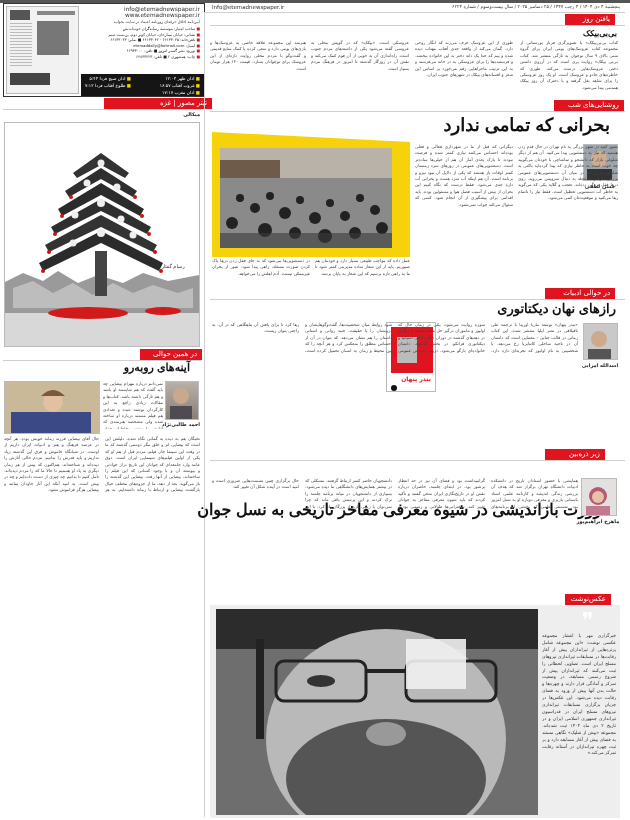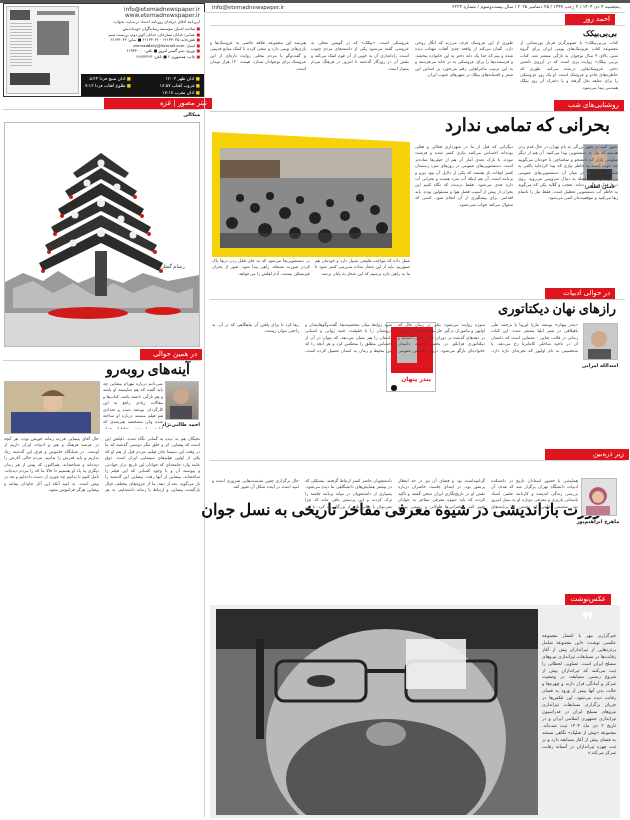--- a/index.html
+++ b/index.html
@@ -3,21 +3,21 @@
 <meta charset="utf-8">
 <style>
   * { box-sizing: border-box; margin: 0; padding: 0; }
   html, body { width: 630px; height: 820px; overflow: hidden; background: #ffffff; }
   body { font-family: "DejaVu Sans", sans-serif; color: #222; position: relative; direction: rtl; }
   .abs { position: absolute; }
   .topline { left: 0; top: 0; width: 630px; height: 3px; background: #555; }
   .label-red { background: #e0141e; color: #fff; font-size: 7px; line-height: 11px; padding: 0 5px; white-space: nowrap; text-align: right; }
   .hr { background: #cfcfcf; height: 1px; }
   .textblock { font-size: 4.3px; line-height: 6.4px; color: #444; text-align: justify; overflow: hidden; }
-  .headline { font-family: Liberation Serif, serif; font-weight: bold; color: #111; white-space: nowrap; }
+  .headline { font-family: Liberation Sans, sans-serif; font-weight: bold; color: #111; white-space: nowrap; }
   .byline { font-size: 5px; font-weight: bold; color: #222; text-align: center; }
   .photo-frame { background: #ddd; border: 1px solid #bbb; overflow: hidden; }
 </style>
 </head>
 <body>
 
 <div class="abs topline"></div>
 
 <div class="abs" style="right:10px; top:4px; font-size:4.6px; color:#333; white-space:nowrap;">پنجشنبه ۴ دی ۱۴۰۴ / ۴ رجب ۱۴۴۷ / ۲۵ دسامبر ۲۰۲۵ / سال بیست‌وسوم / شماره ۶۲۲۴</div>
 <div class="abs" style="left:212px; top:4px; font-size:5.5px; color:#333; direction:ltr;">Info@etemadnewspaper.ir</div>
@@ -105,21 +105,21 @@
       <circle cx="98" cy="110" r="4"></circle>
         <circle cx="130" cy="112" r="3.5"></circle>
         <circle cx="70" cy="120" r="3.5"></circle>
     </g>
     <text x="170" y="145" font-size="5" fill="#333" text-anchor="middle">رسام گفتار</text>
   </svg>
 </div>
 
 <div class="abs label-red" style="left:140px; top:349px; width:62px;">در همین حوالی</div>
 <div class="abs hr" style="left:3px; top:360px; width:198px;"></div>
-<div class="abs headline" style="right:440px; top:361px; font-size:14px;">آینه‌های روبه‌رو</div>
+<div class="abs headline" style="right:440px; top:361px; font-size:11px;">آینه‌های روبه‌رو</div>
 
 <div class="abs photo-frame" style="left:165px; top:381px; width:34px; height:39px; background:linear-gradient(#b7b1a8,#8a7f75);">
   <svg width="34" height="39">
       <circle cx="17" cy="14" r="8" fill="#c9a88d"></circle>
       <rect x="6" y="24" width="22" height="15" fill="#4e4b52"></rect>
     </svg>
 </div>
 <div class="abs byline" style="left:160px; top:421px; width:42px;">احمد طالبی‌نژاد</div>
 <div class="abs textblock" style="left:103px; top:381px; width:60px; height:48px;">نمی‌دانم درباره مهرام بیضایی چه باید گفت که هم شایسته او باشد و هم تازگی داشته باشد. کتاب‌ها و مقالات زیادی راجع به این کارگردان نوشته شده و تعدادی هم فیلم مستند درباره او ساخته شده ولی مشخصه هنرمندی که آثارش را بیشتر مخاطبان جوان دیده‌اند و نمی‌دانند.</div>
 
@@ -128,21 +128,21 @@
     <rect x="0" y="0" width="96" height="53" fill="#c9b998"></rect>
     <rect x="8" y="30" width="80" height="23" fill="#3b4a86"></rect>
     <circle cx="50" cy="20" r="10" fill="#e2c0a0"></circle>
     <path d="M38 14 Q50 2 62 14 Z" fill="#7a5a3e"></path>
   </svg>
 </div>
 <div class="abs textblock" style="left:4px; top:436px; width:196px; height:380px; column-count:2; column-gap:6px;">نخبگان هم به دیده به گمانی نگاه شده، دلیلش این است که بیضایی اثر و خلق مگر دوسنی گذشته که ما در وقت این سینما جان فیلم، مردم قبل از هم او که یکی از اولین فیلم‌های سینمایی ایران است. ذوق عامه وارد جامعه‌ای که جوانان این تاریخ دراز حوادثی و پیوسته آن و با وجود کسانی که این فیلم را ساخته‌اند، بیضایی از آنها رفت. بیضایی این گذشته را باز می‌گوید. بعد از دهه، ما از جزوه‌های مختلف خیال بازگشت بیضایی و ارتباط با زمانه داشته‌ایم. به هر حال آقای بیضایی فرزند زمانه خویش بوده. هر آنچه در عرصه فرهنگ و هنر و ادبیات ایران داریم از اوست. در شبانگاه خاموش و فرق این گذشته زیاد نداریم و باید قدرش را بدانیم. مردم حالی آثارش را دیده‌اند و شناخته‌اند. هم‌اکنون که بیش از هر زمان دیگری به یاد او هستیم تا حالا ما که را مردم دیده‌اند. تأمل کنیم تا بدانیم چه چیزی از دست داده‌ایم و چه در پیش است. به امید آنکه این آثار جاودان بمانند و بیضایی هرگز فراموش نشود.</div>
 
 <div class="abs" style="left:204px; top:12px; width:1px; height:805px; background:#cfcfcf;"></div>
 
-<div class="abs label-red" style="left:565px; top:14px; width:50px;">احمد روز</div>
+<div class="abs label-red" style="left:565px; top:14px; width:50px;">یافتن روز</div>
 <div class="abs hr" style="left:210px; top:25px; width:415px;"></div>
 <div class="abs headline" style="right:13px; top:29px; font-size:8px;">بی‌بی‌بیکک</div>
 <div class="abs textblock" style="left:520px; top:40px; width:98px; height:52px;">کتاب بی‌بی‌بیکک» با تصویرگری فرناز بورستانی از مجموعه کتاب عروسک‌های بومی ایران برای گروه سنی بالای ۹ سال نوجوان به تازگی منتشر شد. کتاب بی‌بی بیکک» روایت پری است که در آرزوی داشتن دختر، عروسک‌هایی درست می‌کند. طوری که خاطره‌های جادو و عروسک است. او یک روز عروسکی را برای شاهد بغل گرفته و با دخترک آن روز بیکک همدمی پیدا می‌شود.</div>
 <div class="abs textblock" style="left:415px; top:40px; width:98px; height:52px;">طوری از این عروسک حرف می‌زند که انگار روحی دارد. گمان می‌کند از واقعه جدی آفتاب مهتاب دیده شده و بیم که خدا یک دانه دختر به این خانواده ببخشد. و فرستنده‌ها را برای عروسکی به در خانه می‌فرستد و به این ترتیب ماجراهایی رقم می‌خورد بر اساس این شعر و افسانه‌های بیکک در شهرهای جنوب ایران.</div>
 <div class="abs textblock" style="left:311px; top:40px; width:98px; height:52px;">عروسکی است. «بیکک» که در گویش محلی به عروسی گفته می‌شود یکی از داشته‌های مردم جنوب است. راه‌اندازی آن به خوبی از آن قوم کمک می‌کند و نقش آن در روزگار گذشته تا امروز در فرهنگ مردم بسیار است.</div>
 <div class="abs textblock" style="left:210px; top:40px; width:96px; height:52px;">هنرمند این مجموعه علاقه خاصی به عروسک‌ها و بازی‌های بومی دارد و سعی کرده با کمک منابع قدیمی و گفت‌وگو با مردم محلی روایت تازه‌ای از این عروسک برای نوجوانان بسازد. قیمت ۱۴۰ هزار تومان است.</div>
 
 <div class="abs label-red" style="left:554px; top:100px; width:70px;">روشنایی‌های شب</div>
 <div class="abs hr" style="left:210px; top:111px; width:415px;"></div>
 <div class="abs headline" style="right:20px; top:114px; font-size:18px;">بحرانی که تمامی ندارد</div>
@@ -199,21 +199,21 @@
 <div class="abs byline" style="left:578px; top:362px; width:44px;">اسدالله امرایی</div>
 
 <div class="abs" style="left:386px; top:322px; width:50px; height:70px; background:#fff; border:1px solid #bbb; overflow:hidden;">
   <div style="position:absolute; left:4px; top:4px; width:42px; height:46px; background:#e0141e;"></div>
   <div style="position:absolute; left:10px; top:14px; width:20px; height:26px; background:#bbb;"></div>
   <div style="position:absolute; right:4px; top:52px; font-size:6px; font-weight:bold; color:#e0141e;">بندر پنهان</div>
   <div style="position:absolute; left:4px; top:62px; width:6px; height:6px; border-radius:50%; background:#111;"></div>
 </div>
 <div class="abs textblock" style="left:212px; top:322px; width:366px; height:122px; column-count:4; column-gap:6px;">«بندر پنهان» نوشته ماریا اوریبا با ترجمه علی باقیلاقی در نشر ایلیا منتشر شده. این کتاب رمانی در قالب جنایی - معمایی است که داستان آن در ناحیه ساحلی کانتابریا رخ می‌دهد. با شخصیتی به نام اولیور که تجربه‌ای تازه دارد. سوژه روایت می‌شود، یکی در زمان حال که اولیور و ماموران درگیر حل معما هستند و دیگری در دهه‌های گذشته در دوران جنگ داخلی اسپانیا و دیکتاتوری فرانکو. در بخش گذشته، داستان خانواده‌ای بازگو می‌شود. درونی خودش عمومی شود روابط میان شخصیت‌ها، گفت‌وگوهایشان و درونشان را با حقیقت، جنبه روانی و انسانی داستان را هم نشان می‌دهد. که بتوان در آن از احساس مطلق را منعکس کرد و هر آنچه را که بین محیط و زمان به انسان تحمیل کرده است، رها کرد تا برای یافتن آن پناهگاهی که در آن، به راحتی بتوان زیست.</div>
 
-<div class="abs label-red" style="left:545px; top:449px; width:84px;">زیر ذره‌بین</div>
+<div class="abs label-red" style="left:545px; top:449px; width:60px;">زیر ذره‌بین</div>
 <div class="abs hr" style="left:210px; top:460px; width:415px;"></div>
 <div class="abs headline" style="right:14px; top:462px; font-size:16px;margin-top:38px;">ضرورت بازاندیشی در شیوه معرفی مفاخر تاریخی به نسل جوان</div>
 <div class="abs photo-frame" style="left:581px; top:478px; width:36px; height:38px; background:#e3e1df;">
   <svg width="36" height="38">
       <circle cx="18" cy="17" r="9" fill="#b45a72"></circle>
       <circle cx="18" cy="18" r="6" fill="#e8c2a8"></circle>
       <rect x="6" y="27" width="24" height="11" fill="#c27a90"></rect>
     </svg>
 </div>
 <div class="abs byline" style="left:574px; top:518px; width:48px;">ماهرخ ابراهیم‌پور</div>

